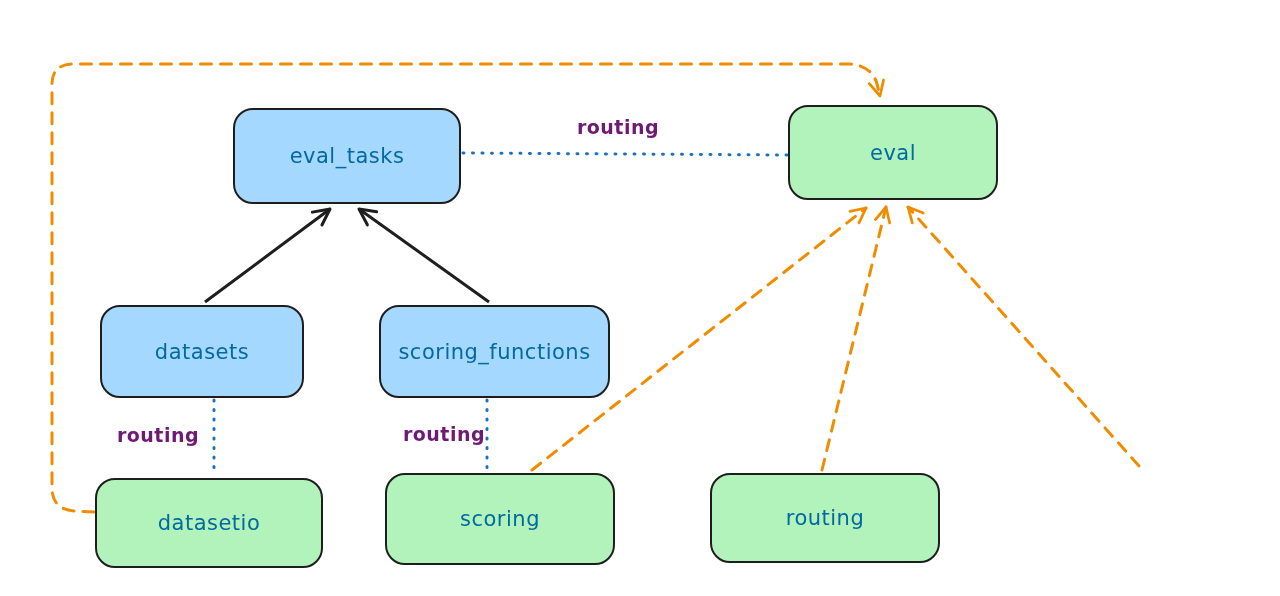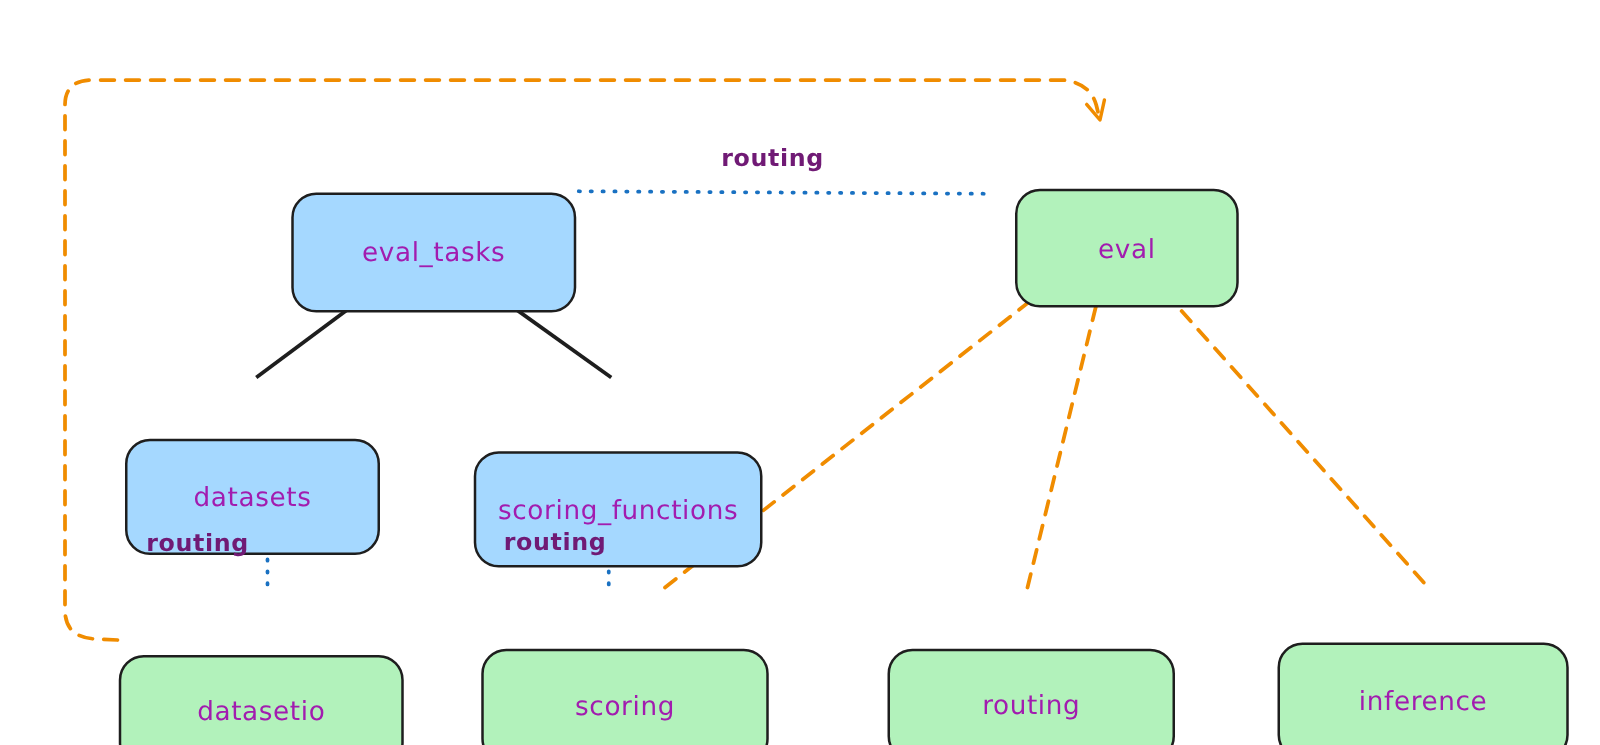--- a/index.html
+++ b/index.html
@@ -11,24 +11,23 @@
     overflow:hidden;
   }
   .edges{position:absolute;left:0;top:0;z-index:0;}
   .node{
     position:absolute;
     box-sizing:border-box;
     border:2.5px solid #1e1e1e;
     border-radius:20px;
     display:flex;align-items:center;justify-content:center;
     z-index:1;
-    color:#a21caf;
+    color:#0369a1;
     font-size:21px;
     letter-spacing:0.5px;
-    margin-top:46px;
   }
   .node.blue{background:#a5d8ff;}
   .node.green{background:#b2f2bb;}
   .edge-label{
     position:absolute;
     z-index:2;
     color:#701a75;
     font-weight:600;
     font-size:19px;
     letter-spacing:0.5px;
@@ -66,47 +65,44 @@
 
     <path d="M 822 470 L 886 207" fill="none" stroke="#f08c00" stroke-width="3" stroke-dasharray="11 9" stroke-linecap="round" marker-end="url(#arrow-orange)"></path>
 
     <path d="M 1139 466 L 908 207" fill="none" stroke="#f08c00" stroke-width="3" stroke-dasharray="11 9" stroke-linecap="round" marker-end="url(#arrow-orange)"></path>
   </svg>
 
   <div class="node blue" style="left:233px;top:108px;width:228px;height:96px;">
     <span>eval_tasks</span>
   </div>
 
-  <div class="node green" style="left:812px;top:105px;width:179px;height:95px;">
+  <div class="node green" style="left:788px;top:105px;width:210px;height:95px;">
     <span>eval</span>
   </div>
 
   <div class="node blue" style="left:100px;top:305px;width:204px;height:93px;">
     <span>datasets</span>
   </div>
 
-  <div class="node blue" style="left:379px;top:315px;width:231px;height:93px;">
+  <div class="node blue" style="left:379px;top:305px;width:231px;height:93px;">
     <span>scoring_functions</span>
   </div>
 
   <div class="node green" style="left:385px;top:473px;width:230px;height:92px;">
     <span>scoring</span>
   </div>
 
   <div class="node green" style="left:95px;top:478px;width:228px;height:90px;">
     <span>datasetio</span>
   </div>
 
   <div class="node green" style="left:710px;top:473px;width:230px;height:90px;">
     <span>routing</span>
   </div>
 
-  <div class="node green" style="left:1022px;top:468px;width:233px;height:94px;">
-    <span>inference</span>
-  </div>
 
   <div class="edge-label" style="left:570px;top:116px;width:96px;">routing</div>
 
   <div class="edge-label" style="left:112px;top:424px;width:92px;">routing</div>
 
   <div class="edge-label" style="left:398px;top:423px;width:92px;">routing</div>
 
 </div>
 
 </body></html>

